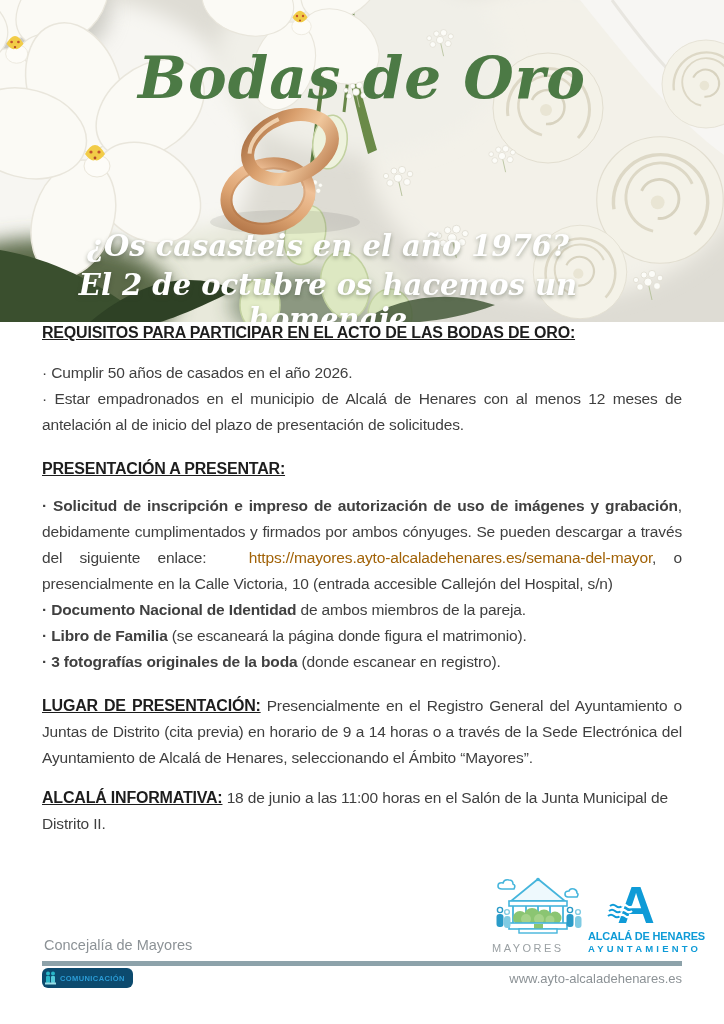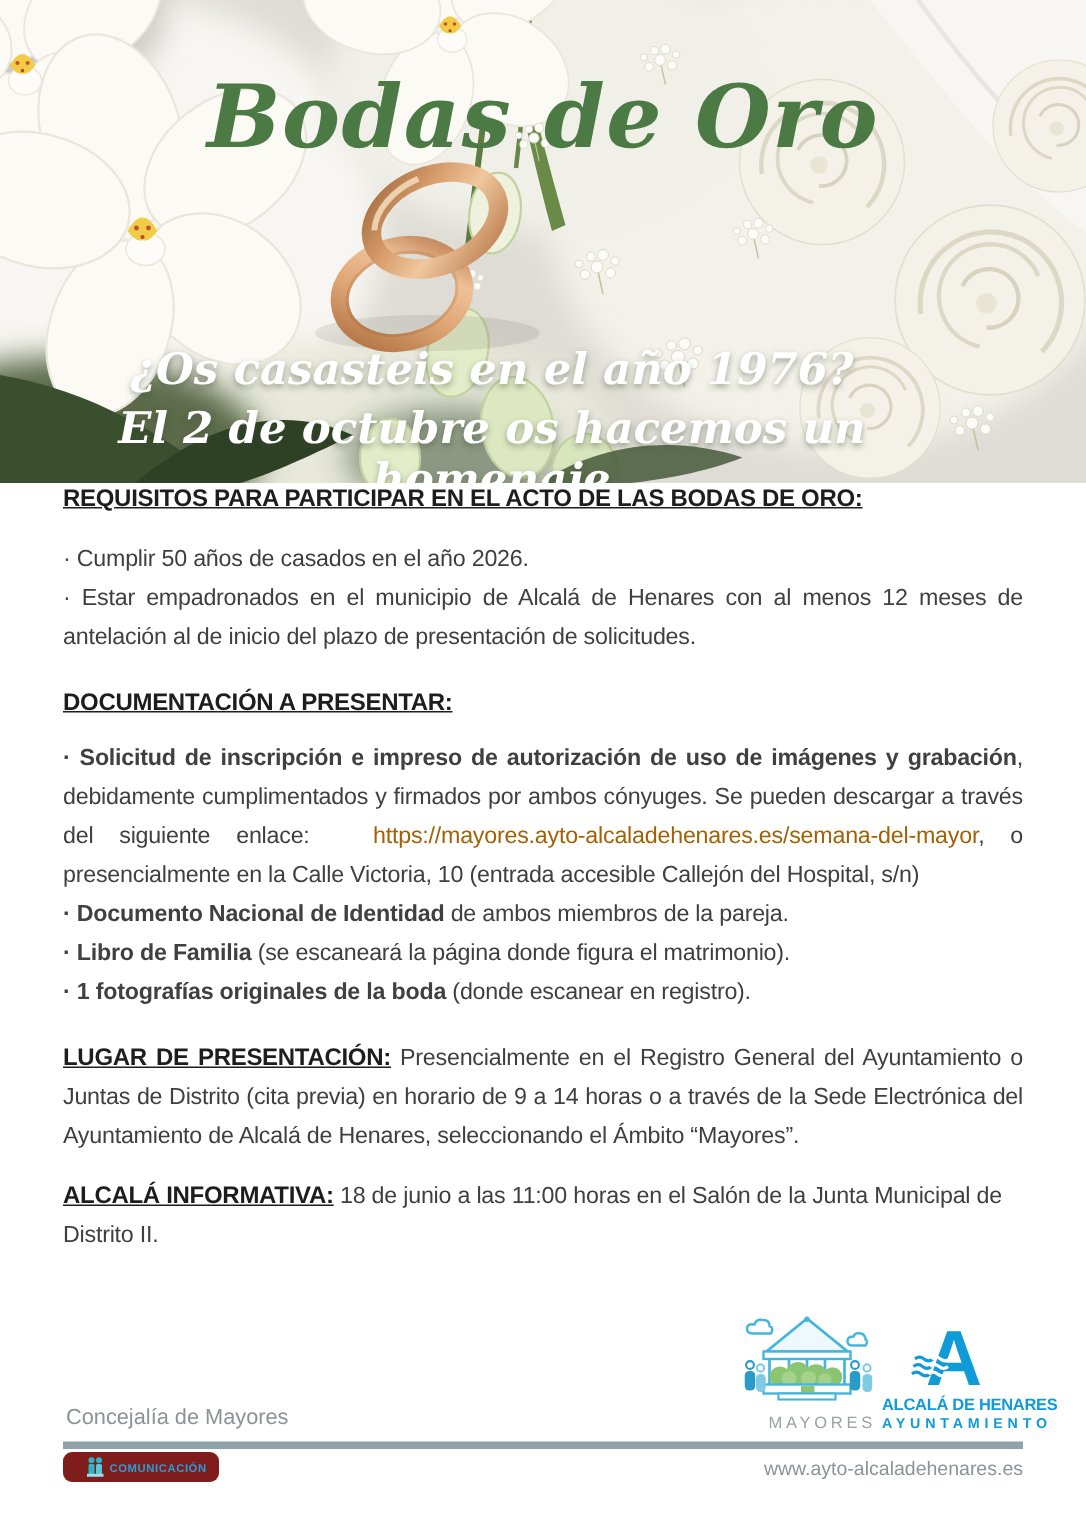--- a/index.html
+++ b/index.html
@@ -26,27 +26,27 @@
   .just{text-align:justify;}
   .mt13{margin-top:13px!important;}
   .mt14{margin-top:14px!important;}
   .mt16{margin-top:16px!important;}
   .mt18{margin-top:18px!important;}
   .mt20{margin-top:20px!important;}
   .link{color:#a16207;cursor:pointer;margin-left:25px;}
   
   .dept{position:absolute;left:44px;top:937px;font-size:14.5px;color:#8c9296;}
   .divider{position:absolute;left:42px;top:961px;width:640px;height:5px;background:#8da2aa;}
-  .mayores-logo{position:absolute;left:492px;top:877px;width:92px;text-align:right;}
+  .mayores-logo{position:absolute;left:492px;top:877px;width:92px;text-align:left;}
   .mayores-label{margin-top:1px;font-size:11px;letter-spacing:2.5px;color:#9aa0a3;}
   .city-logo{position:absolute;left:588px;top:882px;width:96px;text-align:center;}
   .city-name{font-size:11px;font-weight:bold;color:#0f9bd7;letter-spacing:-0.2px;white-space:nowrap;}
   .city-sub{font-size:9.5px;font-weight:bold;color:#0f9bd7;letter-spacing:3.2px;margin-top:1px;white-space:nowrap;}
   .badge{position:absolute;left:42px;top:968px;display:flex;align-items:center;gap:3px;
-       background:#7f1d1d;border-radius:6px;padding:3px 8px 3px 15px;}
+       background:#0c4a6e;border-radius:6px;padding:3px 8px 3px 2px;}
   .badge-label{font-size:7.5px;font-weight:bold;color:#2b9cd6;letter-spacing:0.4px;}
   .website{position:absolute;right:42px;top:971px;font-size:13px;color:#8c9296;cursor:pointer;}
 </style>
 </head>
 <body>
 
 <div class="page">
 
   <div class="hero">
     <svg class="hero-svg" width="724" height="322" viewBox="0 0 724 322" xmlns="http://www.w3.org/2000/svg">
@@ -161,25 +161,25 @@
     <div class="hero-tagline tl1">¿Os casasteis en el año 1976?</div>
     <div class="hero-tagline tl2">El 2 de octubre os hacemos un homenaje</div>
   </div>
 
   <div class="content">
 
     <h2 class="sec-h">REQUISITOS PARA PARTICIPAR EN EL ACTO DE LAS BODAS DE ORO:</h2>
     <p class="mt16">· Cumplir 50 años de casados en el año 2026.</p>
     <p class="just">· Estar empadronados en el municipio de Alcalá de Henares con al menos 12 meses de antelación al de inicio del plazo de presentación de solicitudes.</p>
 
-    <h2 class="sec-h mt20">DOCUMENTACIÓN A PRESENTAR:</h2>
+    <h2 class="sec-h mt20">PRESENTACIÓN A PRESENTAR:</h2>
     <p class="just mt13"><span class="b">· Solicitud de inscripción e impreso de autorización de uso de imágenes y grabación</span><span>, debidamente cumplimentados y firmados por ambos cónyuges. Se pueden descargar a través del siguiente enlace: </span><span class="link">https://mayores.ayto-alcaladehenares.es/semana-del-mayor</span><span>, o presencialmente en la Calle Victoria, 10 (entrada accesible Callejón del Hospital, s/n)</span></p>
     <p><span class="b">· Documento Nacional de Identidad</span><span> de ambos miembros de la pareja.</span></p>
     <p><span class="b">· Libro de Familia</span><span> (se escaneará la página donde figura el matrimonio).</span></p>
-    <p><span class="b">· 1 fotografías originales de la boda</span><span> (donde escanear en registro).</span></p>
+    <p><span class="b">· 3 fotografías originales de la boda</span><span> (donde escanear en registro).</span></p>
 
 
     <p class="just mt18"><span class="sec-h">LUGAR DE PRESENTACIÓN:</span><span> Presencialmente en el Registro General del Ayuntamiento o Juntas de Distrito (cita previa) en horario de 9 a 14 horas o a través de la Sede Electrónica del Ayuntamiento de Alcalá de Henares, seleccionando el Ámbito “Mayores”.</span></p>
 
     <p class="mt14"><span class="sec-h">ALCALÁ INFORMATIVA:</span><span> 18 de junio a las 11:00 horas en el Salón de la Junta Municipal de Distrito II.</span></p>
   </div>
 
   <div class="mayores-logo">
     <svg width="92" height="60" viewBox="0 0 92 60" xmlns="http://www.w3.org/2000/svg">
       <g fill="none" stroke="#45b5dc" stroke-width="1.6">

